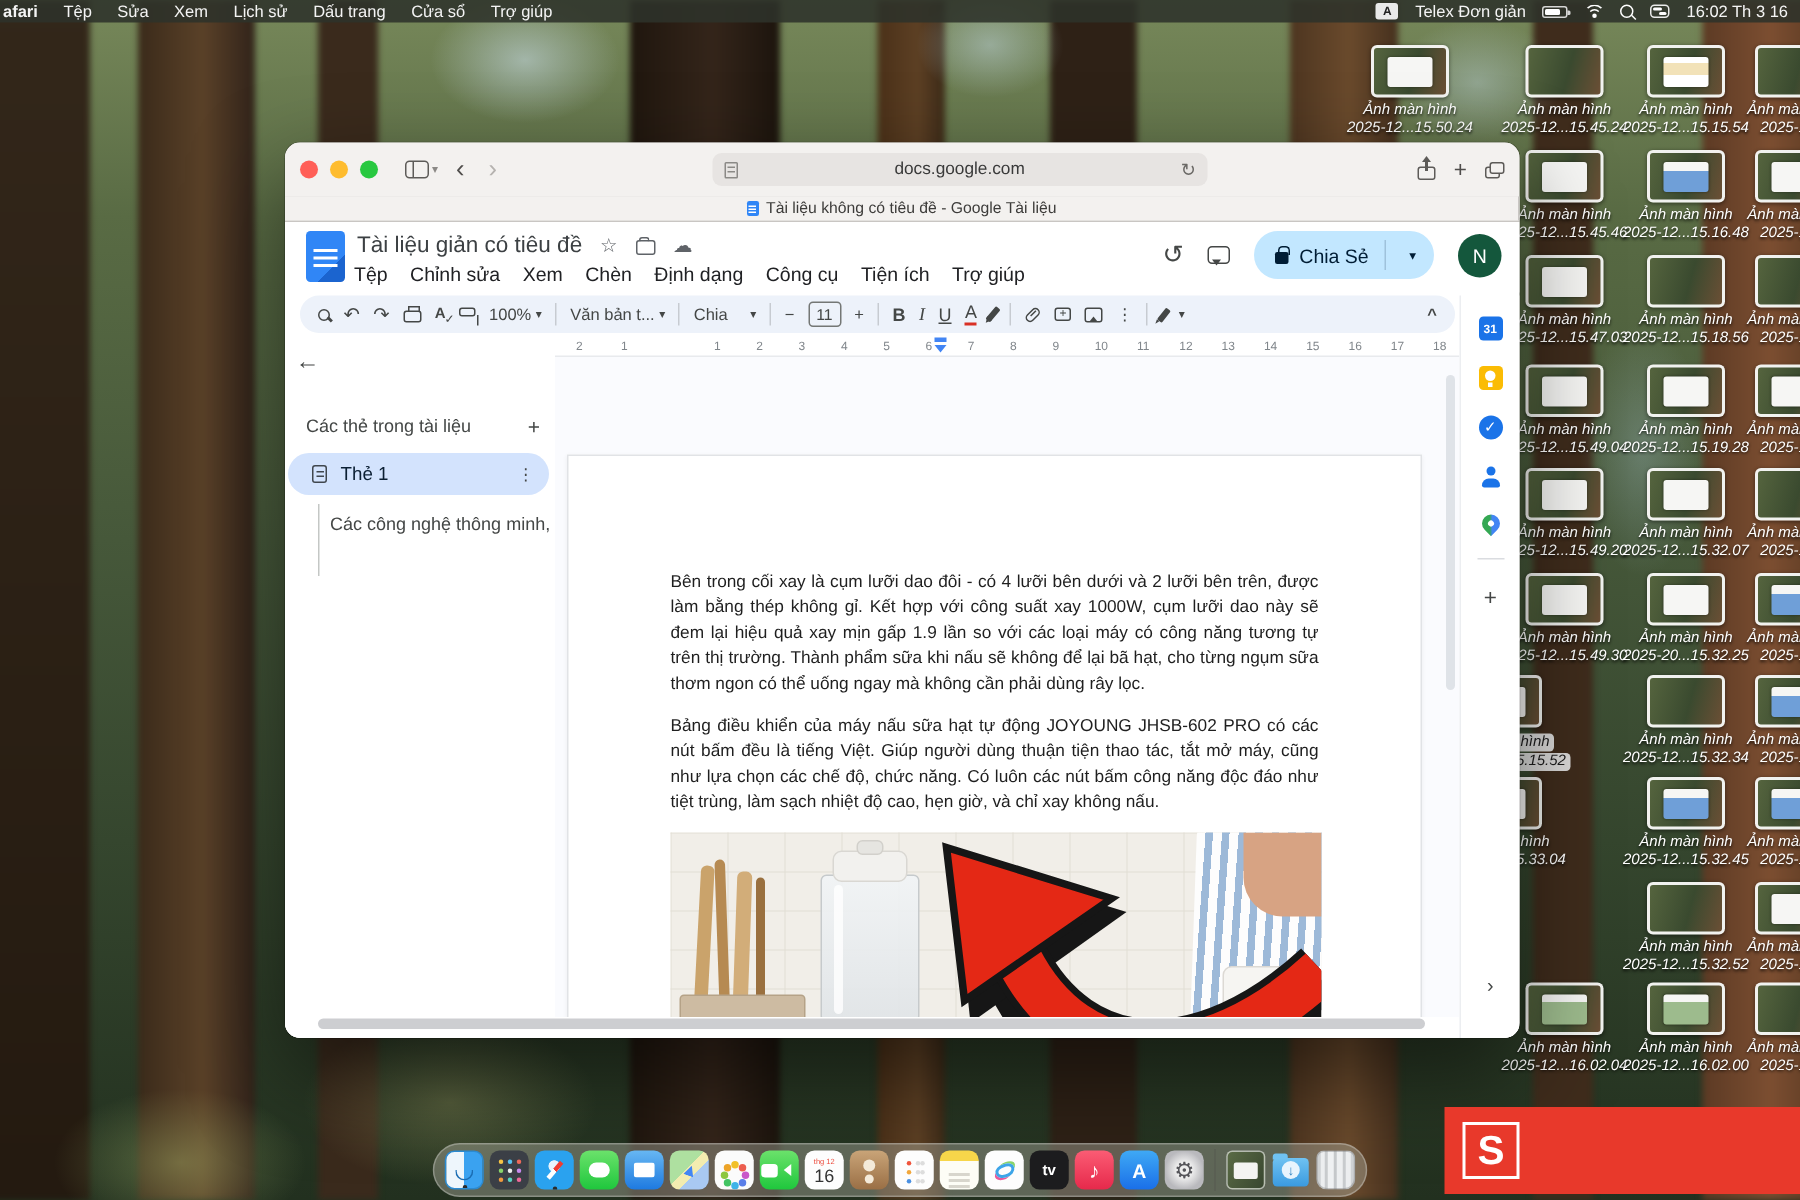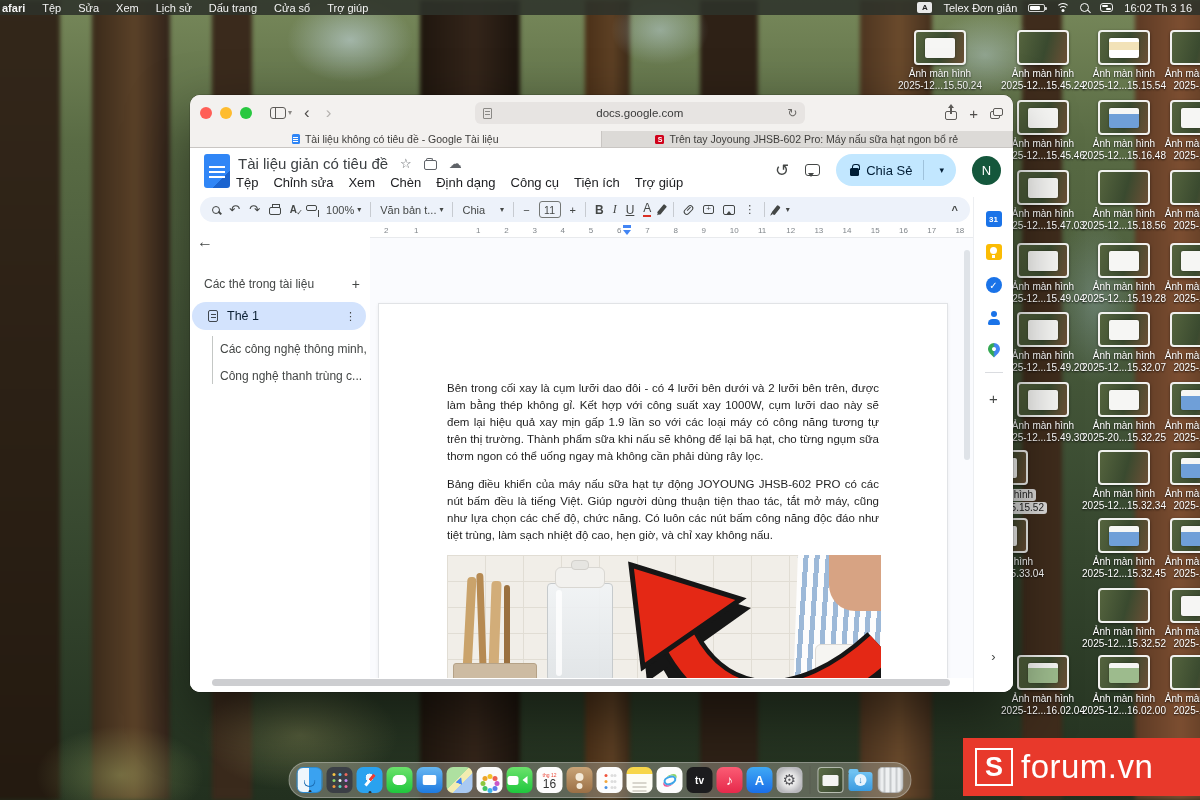--- a/index.html
+++ b/index.html
@@ -49,21 +49,21 @@
   .desk-icon{position:absolute;width:90px;text-align:center;cursor:default;}
   .thumb{width:52px;height:35px;margin:0 auto;border:2px solid rgba(255,255,255,.92);border-radius:4px;
     box-shadow:0 1px 3px rgba(0,0,0,.45);position:relative;overflow:hidden;
     background:linear-gradient(105deg,#55643e,#3a4a2f 55%,#6b4f35);}
   .thumb .win{position:absolute;left:50%;top:50%;transform:translate(-50%,-50%);
     width:30px;height:20px;background:#f6f6f4;border-radius:2px;box-shadow:0 0 2px rgba(0,0,0,.4);}
   .thumb .w-blue{background:linear-gradient(#f6f6f4 30%,#6f9fd8 30%);}
   .thumb .w-doc{background:linear-gradient(#fff 20%,#f2e2b8 20% 60%,#fff 60%);}
   .thumb .w-photo{background:linear-gradient(#f6f6f4 25%,#9dbb8d 25%);}
   .dlab{margin-top:3px;font-size:10px;line-height:12px;color:#fff;
-    text-shadow:0 1px 2px rgba(0,0,0,.85);}
+    text-shadow:0 1px 2px rgba(0,0,0,.85);font-style:italic;}
   .dlab span{display:block;}
   .desk-icon.sel .dlab span{display:inline-block;background:rgba(228,228,228,.95);color:#1d1d1d;
     text-shadow:none;border-radius:3px;padding:0 3px;margin-top:1px;}
 
   
   .window{position:absolute;left:190px;top:95px;width:823px;height:597px;z-index:5;
     border-radius:10px;background:#f3f1ef;box-shadow:0 25px 60px rgba(0,0,0,.5),0 0 0 .5px rgba(0,0,0,.25);overflow:hidden;}
   .sf-toolbar{height:36px;display:flex;align-items:center;padding:0 10px;gap:8px;background:#f3f1ef;}
   .tl{width:12px;height:12px;border-radius:50%;}
   .tl.r{background:#ff5f57;}.tl.y{background:#febc2e;}.tl.g{background:#28c840;}
@@ -601,24 +601,20 @@
         <b></b>
       </span>
   </div>
   <div class="sf-tabbar">
     <div class="sf-tab active">
       <span class="fav-docs">
           <i></i>
         </span>
       <span>Tài liệu không có tiêu đề - Google Tài liệu</span>
     </div>
-    <div class="sf-tab">
-      <span class="fav-s">S</span>
-      <span>Trên tay Joyoung JHSB-602 Pro: Máy nấu sữa hạt ngon bổ rẻ</span>
-    </div>
   </div>
 
   <div class="sf-content">
     <div class="docs-header">
       <div class="docs-logo">
           <i></i>
         </div>
       <div class="doc-title">Tài liệu giản có tiêu đề</div>
       <div class="title-icons">
         <span>☆</span>
@@ -726,21 +722,20 @@
       <div class="tab-pill">
         <span class="tabdoc">
             <i></i>
           </span>
         <span>Thẻ 1</span>
         <span class="kebab">⋮</span>
       </div>
       <span class="tree"></span>
       <div class="outline">
         <div>Các công nghệ thông minh,...</div>
-        <div>Công nghệ thanh trùng c...</div>
       </div>
     </div>
 
     <div class="docs-canvas">
       <div class="page">
         <p>Bên trong cối xay là cụm lưỡi dao đôi - có 4 lưỡi bên dưới và 2 lưỡi bên trên, được làm bằng thép không gỉ. Kết hợp với công suất xay 1000W, cụm lưỡi dao này sẽ đem lại hiệu quả xay mịn gấp 1.9 lần so với các loại máy có công năng tương tự trên thị trường. Thành phẩm sữa khi nấu sẽ không để lại bã hạt, cho từng ngụm sữa thơm ngon có thể uống ngay mà không cần phải dùng rây lọc.</p>
         <p>Bảng điều khiển của máy nấu sữa hạt tự động JOYOUNG JHSB-602 PRO có các nút bấm đều là tiếng Việt. Giúp người dùng thuận tiện thao tác, tắt mở máy, cũng như lựa chọn các chế độ, chức năng. Có luôn các nút bấm công năng độc đáo như tiệt trùng, làm sạch nhiệt độ cao, hẹn giờ, và chỉ xay không nấu.</p>
 
         <div class="scene">
           <div class="person"></div>
@@ -782,21 +777,20 @@
       <span class="sp-pin"></span>
       <span class="sp-div"></span>
       <span class="sp-plus">+</span>
       <span class="sp-collapse">›</span>
     </div>
   </div>
 </div>
 
 <div class="watermark" style="background: rgb(232, 57, 43);">
   <span class="wm-box">S</span>
-  <span class="wm-text">forum.vn</span>
 </div>
 
 <div class="dock" id="dock">
     <div class="dk di-finder running">
       <i></i>
     </div>
     <div class="dk di-launchpad">
       <i></i>
     </div>
     <div class="dk di-safari running">

